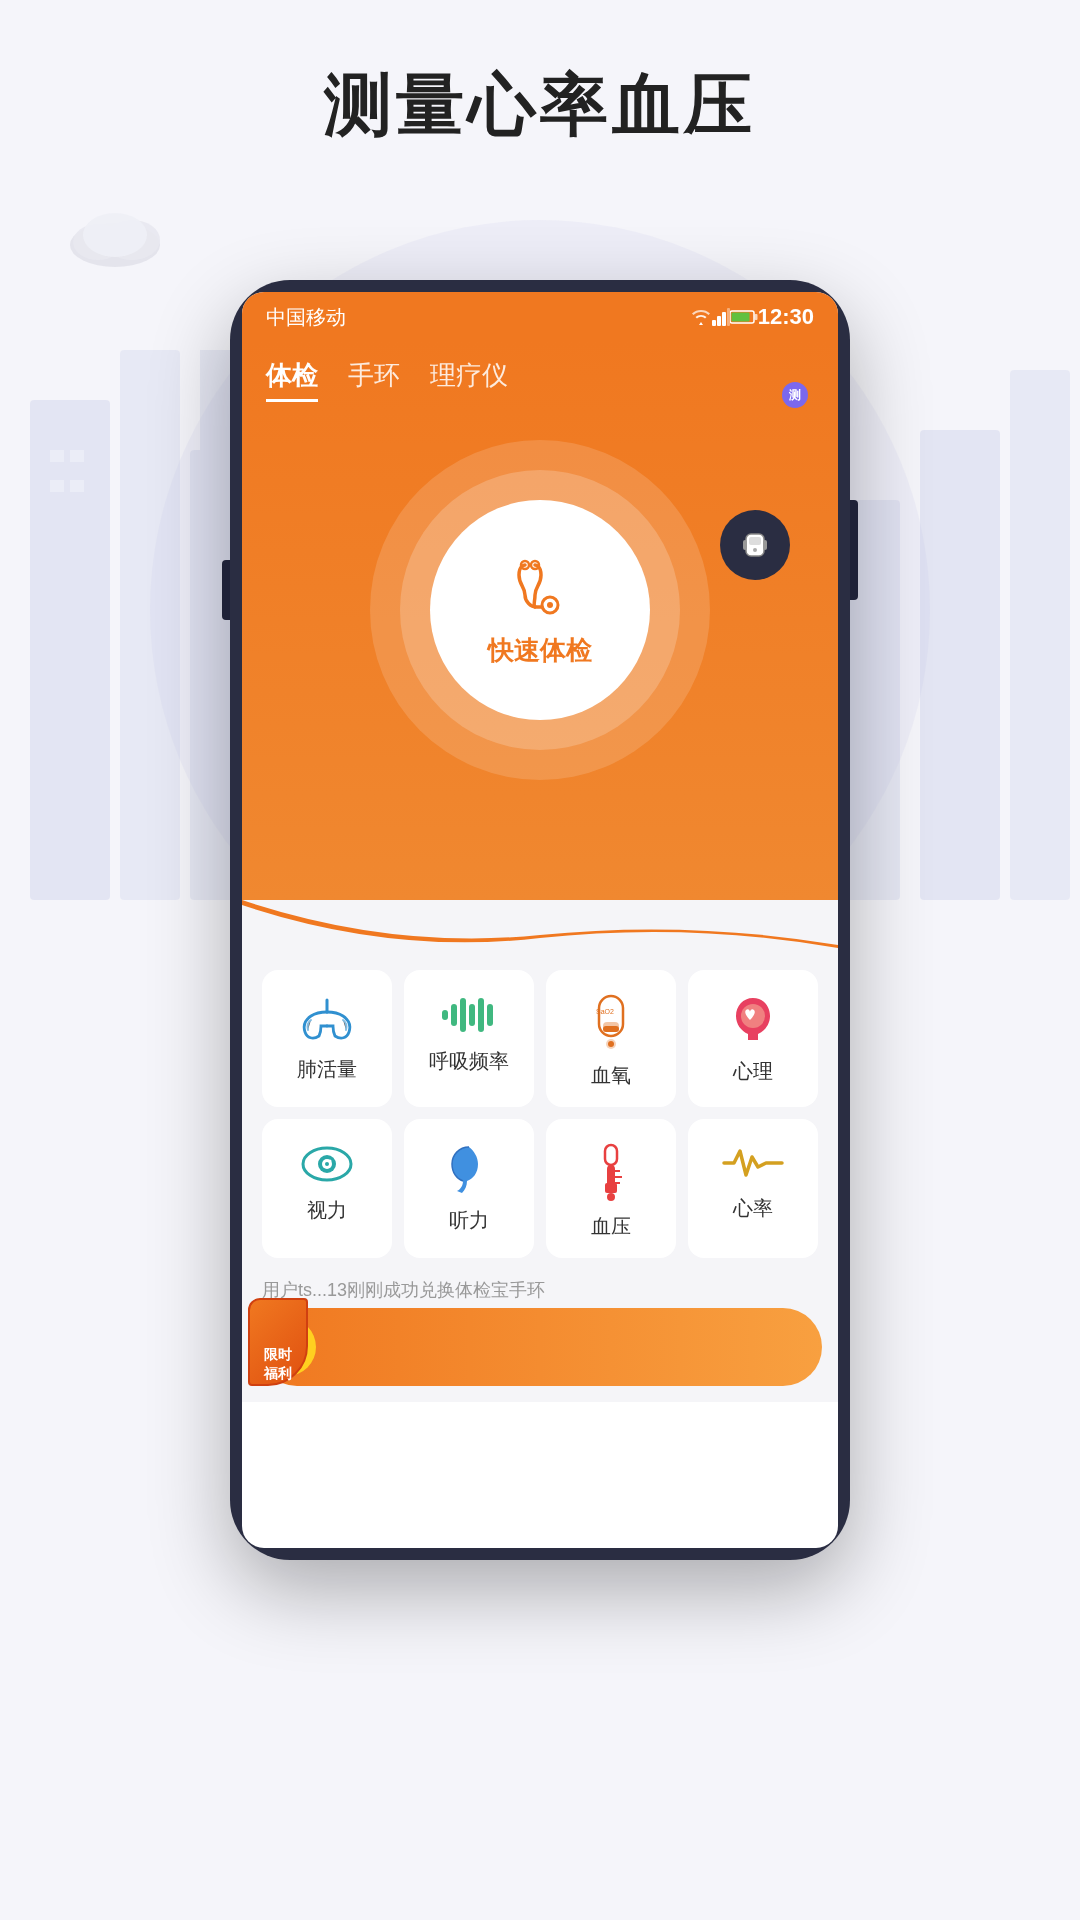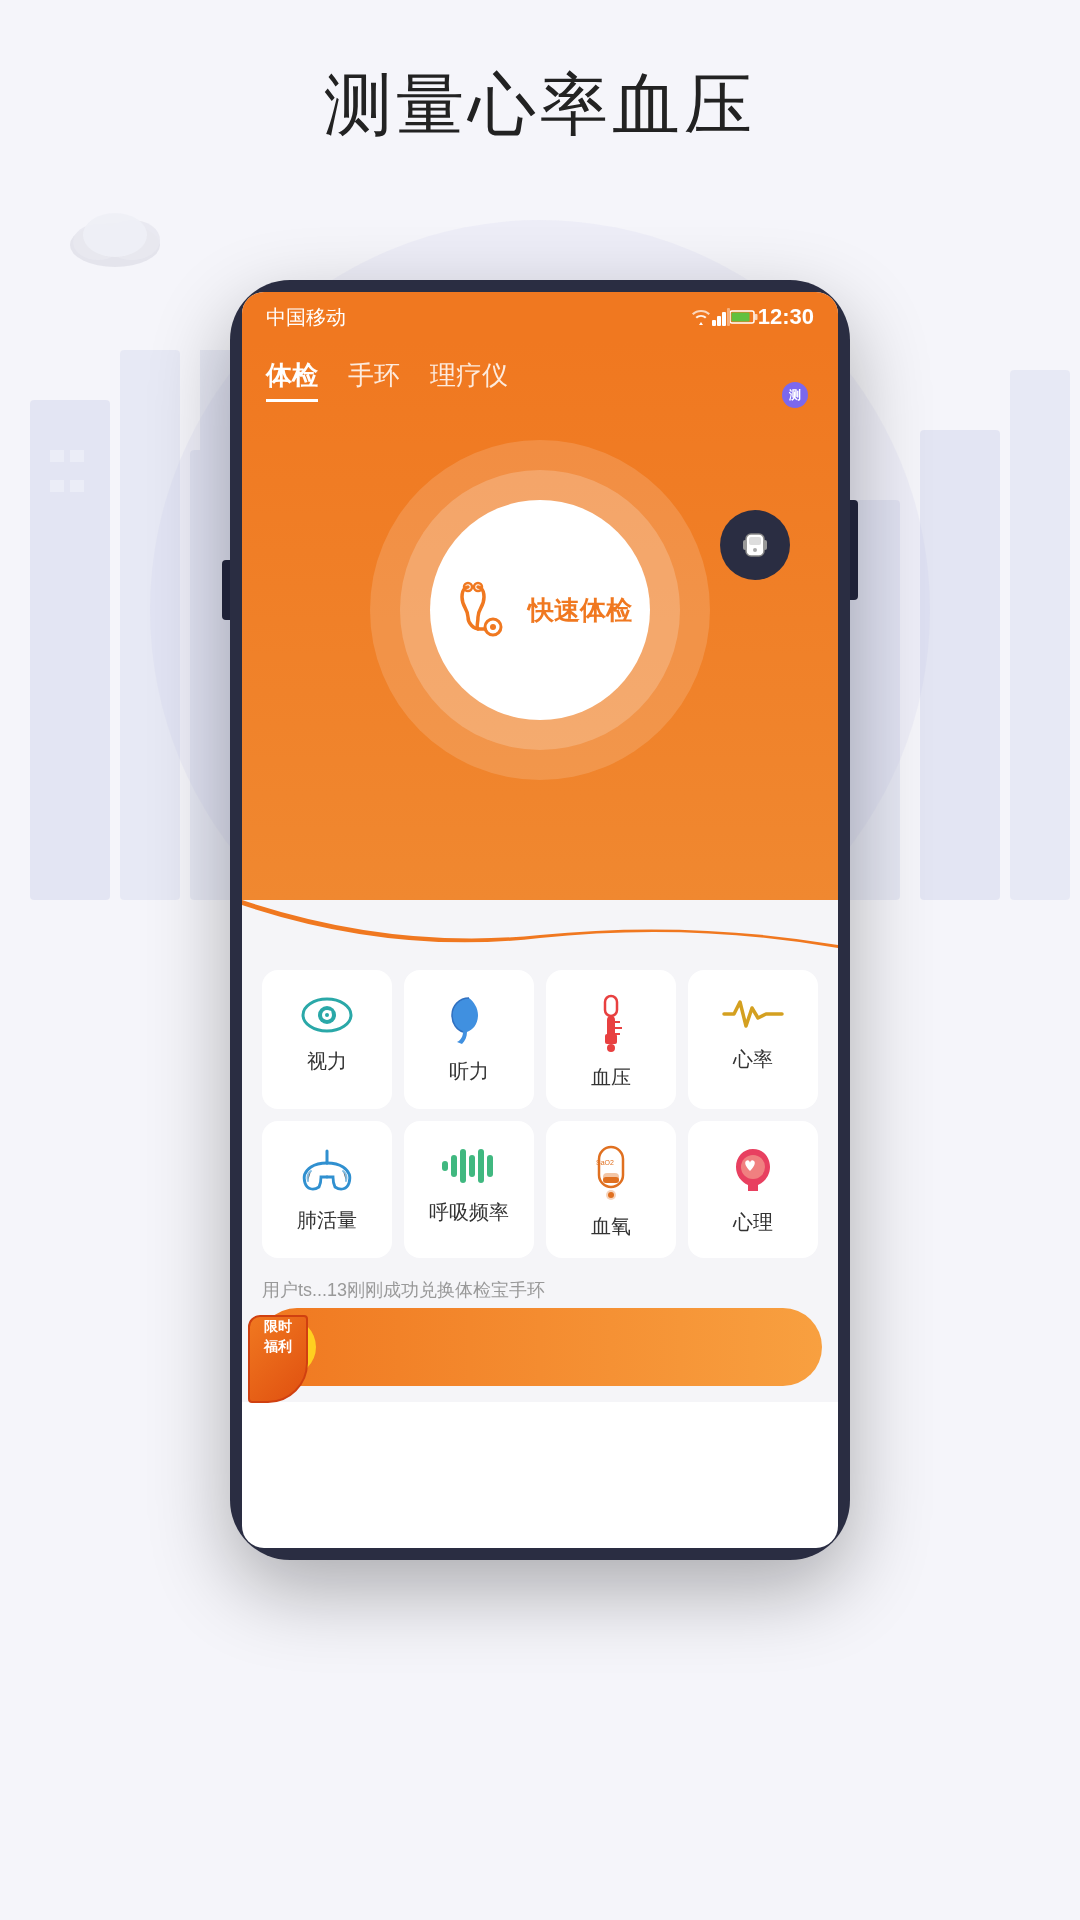--- a/index.html
+++ b/index.html
@@ -34,21 +34,21 @@
 
     
     .title-area {
       position: absolute;
       top: 60px;
       left: 0; right: 0;
       text-align: center;
     }
     .main-title {
       font-size: 68px;
-      font-weight: 400;
+      font-weight: 700;
       color: #222;
       letter-spacing: 4px;
     }
 
     
     .cloud {
       position: absolute;
       top: 200px;
       left: 60px;
     }
@@ -211,20 +211,21 @@
       display: flex;
       align-items: center;
       justify-content: center;
     }
     .center-button {
       width: 220px;
       height: 220px;
       border-radius: 50%;
       background: #fff;
       display: flex;
+      flex-direction: column;
       align-items: center;
       justify-content: center;
       gap: 10px;
       cursor: pointer;
     }
     .center-button-label {
       font-size: 26px;
       color: #f07820;
       font-weight: 600;
     }
@@ -375,20 +376,72 @@
           <path d="M0,0 Q150,50 298,35 Q446,20 596,45 L596,0 Z" fill="#f5f5f8"></path>
           <path d="M0,5 Q150,55 298,38 Q446,22 596,48 L596,50 L0,50 Z" fill="#f5f5f8"></path>
         </svg>
       </div>
 
       <div class="content-area">
 
         <div class="health-grid">
 
           <div class="health-item">
+            <svg width="56" height="50" viewBox="0 0 56 50">
+              <path d="M28 6 L28 18" stroke="#3090d0" stroke-width="3" stroke-linecap="round"></path>
+              <path d="M28 18 C28 18 18 18 12 22 C6 26 4 32 6 38 C8 44 14 46 20 42 C20 42 22 38 22 32 L28 32" fill="none" stroke="#3090d0" stroke-width="2.8" stroke-linecap="round"></path>
+              <path d="M28 18 C28 18 38 18 44 22 C50 26 52 32 50 38 C48 44 42 46 36 42 C36 42 34 38 34 32 L28 32" fill="none" stroke="#3090d0" stroke-width="2.8" stroke-linecap="round"></path>
+              <path d="M12 26 C9 28 8 32 9 36" stroke="#3090d0" stroke-width="2" stroke-linecap="round" opacity="0.6"></path>
+              <path d="M44 26 C47 28 48 32 47 36" stroke="#3090d0" stroke-width="2" stroke-linecap="round" opacity="0.6"></path>
+            </svg>
+            <span class="health-item-label">肺活量</span>
+          </div>
+
+          <div class="health-item">
+            <svg width="62" height="42" viewBox="0 0 62 42">
+
+              <rect x="4" y="16" width="6" height="10" rx="3" fill="#40b880"></rect>
+              <rect x="13" y="10" width="6" height="22" rx="3" fill="#40b880"></rect>
+              <rect x="22" y="4" width="6" height="34" rx="3" fill="#40b880"></rect>
+              <rect x="31" y="10" width="6" height="22" rx="3" fill="#40b880"></rect>
+              <rect x="40" y="4" width="6" height="34" rx="3" fill="#40b880"></rect>
+              <rect x="49" y="10" width="6" height="22" rx="3" fill="#40b880"></rect>
+            </svg>
+            <span class="health-item-label">呼吸频率</span>
+          </div>
+
+          <div class="health-item">
+            <svg width="44" height="56" viewBox="0 0 44 56">
+              <rect x="10" y="2" width="24" height="40" rx="12" fill="none" stroke="#e07020" stroke-width="2.5"></rect>
+              <rect x="14" y="28" width="16" height="10" rx="4" fill="#e07020" opacity="0.4"></rect>
+              <rect x="14" y="32" width="16" height="6" rx="3" fill="#e07020"></rect>
+              <circle cx="22" cy="50" r="5" fill="#e07020" opacity="0.3"></circle>
+              <circle cx="22" cy="50" r="3" fill="#e07020"></circle>
+
+              <text x="7" y="20" font-size="7" fill="#e07020" font-family="sans-serif">SaO2</text>
+            </svg>
+            <span class="health-item-label">血氧</span>
+          </div>
+
+          <div class="health-item">
+            <svg width="50" height="52" viewBox="0 0 50 52">
+
+              <path d="M25 4 C15 4 8 12 8 22 C8 30 13 37 20 40 L20 46 L30 46 L30 40 C37 37 42 30 42 22 C42 12 35 4 25 4Z" fill="#e84060"></path>
+
+              <circle cx="25" cy="22" r="12" fill="#f08080"></circle>
+
+              <path d="M22 18 C22 16 20 14 18 16 C16 18 18 22 22 26 C26 22 28 18 26 16 C24 14 22 16 22 18Z" fill="#fff"></path>
+            </svg>
+            <span class="health-item-label">心理</span>
+          </div>
+        </div>
+
+        <div class="health-grid">
+
+          <div class="health-item">
             <svg width="52" height="42" viewBox="0 0 52 42">
               <ellipse cx="26" cy="21" rx="24" ry="16" fill="none" stroke="#2aa8a8" stroke-width="3"></ellipse>
               <circle cx="26" cy="21" r="9" fill="#2aa8a8"></circle>
               <circle cx="26" cy="21" r="5" fill="#fff"></circle>
               <circle cx="26" cy="21" r="2" fill="#2aa8a8"></circle>
               <circle cx="29" cy="18" r="1.5" fill="#fff"></circle>
             </svg>
             <span class="health-item-label">视力</span>
           </div>
 
@@ -412,72 +465,20 @@
               <line x1="21" y1="40" x2="26" y2="40" stroke="#e84040" stroke-width="2"></line>
             </svg>
             <span class="health-item-label">血压</span>
           </div>
 
           <div class="health-item">
             <svg width="62" height="40" viewBox="0 0 62 40">
               <polyline points="2,20 12,20 18,8 24,32 30,14 36,24 44,20 60,20" fill="none" stroke="#d4a020" stroke-width="3.5" stroke-linejoin="round" stroke-linecap="round"></polyline>
             </svg>
             <span class="health-item-label">心率</span>
-          </div>
-        </div>
-
-        <div class="health-grid">
-
-          <div class="health-item">
-            <svg width="56" height="50" viewBox="0 0 56 50">
-              <path d="M28 6 L28 18" stroke="#3090d0" stroke-width="3" stroke-linecap="round"></path>
-              <path d="M28 18 C28 18 18 18 12 22 C6 26 4 32 6 38 C8 44 14 46 20 42 C20 42 22 38 22 32 L28 32" fill="none" stroke="#3090d0" stroke-width="2.8" stroke-linecap="round"></path>
-              <path d="M28 18 C28 18 38 18 44 22 C50 26 52 32 50 38 C48 44 42 46 36 42 C36 42 34 38 34 32 L28 32" fill="none" stroke="#3090d0" stroke-width="2.8" stroke-linecap="round"></path>
-              <path d="M12 26 C9 28 8 32 9 36" stroke="#3090d0" stroke-width="2" stroke-linecap="round" opacity="0.6"></path>
-              <path d="M44 26 C47 28 48 32 47 36" stroke="#3090d0" stroke-width="2" stroke-linecap="round" opacity="0.6"></path>
-            </svg>
-            <span class="health-item-label">肺活量</span>
-          </div>
-
-          <div class="health-item">
-            <svg width="62" height="42" viewBox="0 0 62 42">
-
-              <rect x="4" y="16" width="6" height="10" rx="3" fill="#40b880"></rect>
-              <rect x="13" y="10" width="6" height="22" rx="3" fill="#40b880"></rect>
-              <rect x="22" y="4" width="6" height="34" rx="3" fill="#40b880"></rect>
-              <rect x="31" y="10" width="6" height="22" rx="3" fill="#40b880"></rect>
-              <rect x="40" y="4" width="6" height="34" rx="3" fill="#40b880"></rect>
-              <rect x="49" y="10" width="6" height="22" rx="3" fill="#40b880"></rect>
-            </svg>
-            <span class="health-item-label">呼吸频率</span>
-          </div>
-
-          <div class="health-item">
-            <svg width="44" height="56" viewBox="0 0 44 56">
-              <rect x="10" y="2" width="24" height="40" rx="12" fill="none" stroke="#e07020" stroke-width="2.5"></rect>
-              <rect x="14" y="28" width="16" height="10" rx="4" fill="#e07020" opacity="0.4"></rect>
-              <rect x="14" y="32" width="16" height="6" rx="3" fill="#e07020"></rect>
-              <circle cx="22" cy="50" r="5" fill="#e07020" opacity="0.3"></circle>
-              <circle cx="22" cy="50" r="3" fill="#e07020"></circle>
-
-              <text x="7" y="20" font-size="7" fill="#e07020" font-family="sans-serif">SaO2</text>
-            </svg>
-            <span class="health-item-label">血氧</span>
-          </div>
-
-          <div class="health-item">
-            <svg width="50" height="52" viewBox="0 0 50 52">
-
-              <path d="M25 4 C15 4 8 12 8 22 C8 30 13 37 20 40 L20 46 L30 46 L30 40 C37 37 42 30 42 22 C42 12 35 4 25 4Z" fill="#e84060"></path>
-
-              <circle cx="25" cy="22" r="12" fill="#f08080"></circle>
-
-              <path d="M22 18 C22 16 20 14 18 16 C16 18 18 22 22 26 C26 22 28 18 26 16 C24 14 22 16 22 18Z" fill="#fff"></path>
-            </svg>
-            <span class="health-item-label">心理</span>
           </div>
         </div>
 
         <div style="text-align:left; padding: 8px 0 6px;">
           <span style="font-size:18px; color:#999;">用户ts...13刚刚成功兑换体检宝手环</span>
         </div>
       </div>
 
       <div style="position:relative; background:#f5f5f8;">
         <div style="
@@ -495,24 +496,23 @@
             position: absolute;
             left: -10px;
             top: -10px;
             background: linear-gradient(135deg, #f07820, #e05010);
             border-radius: 12px 4px 40px 4px;
             width: 60px;
             height: 88px;
             display: flex;
             flex-direction: column;
             align-items: center;
-            justify-content: flex-start;
+            justify-content: flex-end;
             z-index: 5;
             border: 2px solid #d04010;
-            margin-top: 17px;
           ">
             <span style="font-size:14px;color:#fff;font-weight:700;text-align:center;line-height:1.4;">限时<br>福利</span>
           </div>
 
 
           <div style="
             width:58px;
             height:58px;
             background:#ffd020;
             border-radius:50%;

